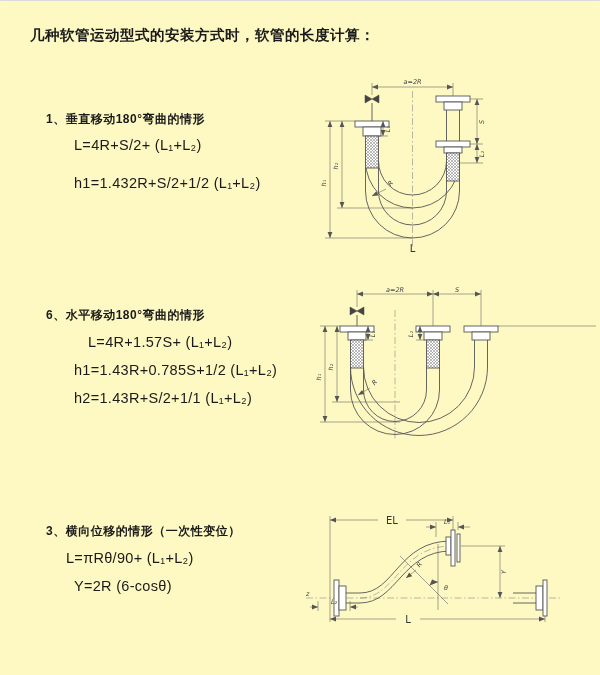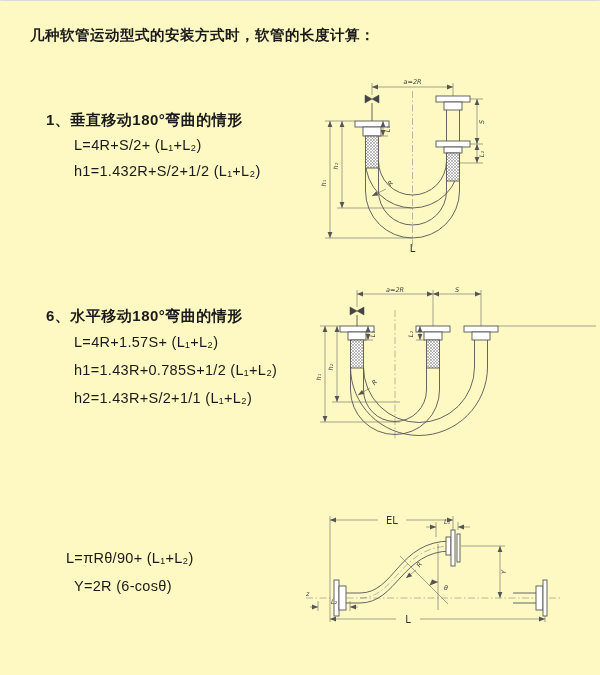--- a/index.html
+++ b/index.html
@@ -2,48 +2,49 @@
 <html><head>
 <meta charset="utf-8">
 <style>
   html,body{margin:0;padding:0;background:#e8e8e8;}
   .page{
     position:relative;width:600px;height:675px;background:#fef9c3;
     font-family:"Liberation Sans","DejaVu Sans",sans-serif;color:#1a1a1a;
     overflow:hidden;margin:1px auto;box-shadow:0 0 4px rgba(0,0,0,.15);
   }
   .title{position:absolute;left:30px;top:25px;font-size:14.5px;font-weight:600;letter-spacing:.5px;}
-  .sec-heading{position:absolute;font-size:15px;font-weight:600;letter-spacing:.5px;}
+  .sec-heading{position:absolute;font-size:12px;font-weight:600;letter-spacing:.5px;}
   .formula{position:absolute;font-size:14.5px;font-weight:400;letter-spacing:.3px;white-space:pre;}
   svg{position:absolute;overflow:visible;}
   .ol{stroke:#555;stroke-width:.9;fill:none;}
   .fit{stroke:#555;stroke-width:.9;fill:#ffffff;}
   .braid{stroke:#555;stroke-width:.9;fill:url(#ht);}
   .dim{stroke:#666;stroke-width:.6;fill:none;}
   .cl{stroke:#888;stroke-width:.6;fill:none;stroke-dasharray:7 2.5 1.5 2.5;}
   .dlb{font:italic 6.5px "DejaVu Sans",sans-serif;fill:#444;}
   .blb{font:400 10px "DejaVu Sans",sans-serif;fill:#333;}
   .valve{fill:#444;stroke:#444;stroke-width:.5;}
 </style>
 </head>
 <body>
 
 <div class="page">
 
   <div class="title">几种软管运动型式的安装方式时，软管的长度计算：</div>
 
   <div class="sec-heading" style="left:46px;top:110px;">1、垂直移动180°弯曲的情形</div>
   <div class="formula" style="left:74px;top:136px;text-align:center;">L=4R+S/2+ (L₁+L₂)</div>
-  <div class="formula" style="left:74px;top:162px;">h1=1.432R+S/2+1/2 (L₁+L₂)</div>
+  <div class="formula" style="left:74px;top:174px;">h1=1.432R+S/2+1/2 (L₁+L₂)</div>
 
   <div class="sec-heading" style="left:46px;top:306px;">6、水平移动180°弯曲的情形</div>
-  <div class="formula" style="left:74px;top:333px;">L=4R+1.57S+ (L₁+L₂)</div>
+  <div class="formula" style="left:88px;top:333px;">L=4R+1.57S+ (L₁+L₂)</div>
   <div class="formula" style="left:74px;top:361px;">h1=1.43R+0.785S+1/2 (L₁+L₂)</div>
   <div class="formula" style="left:74px;top:389px;">h2=1.43R+S/2+1/1 (L₁+L₂)</div>
 
+  <div class="sec-heading" style="left:46px;top:522px;">3、横向位移的情形（一次性变位）</div>
   <div class="formula" style="left:66px;top:549px;">L=πRθ/90+ (L₁+L₂)</div>
   <div class="formula" style="left:74px;top:577px;">Y=2R (6-cosθ)</div>
 
   <svg style="left:305px;top:64px;" width="250" height="195" viewBox="0 0 250 195">
     <defs>
       <marker id="ar" markerWidth="7" markerHeight="6" refX="6.5" refY="3" orient="auto-start-reverse" markerUnits="userSpaceOnUse">
         <path d="M0.5,0.6 L6.5,3 L0.5,5.4 Z" fill="#555"></path>
       </marker>
       <pattern id="ht" width="3" height="3" patternUnits="userSpaceOnUse">
         <path d="M0,3 L3,0 M0,0 L3,3" stroke="#777" stroke-width="0.5" fill="none"></path>

